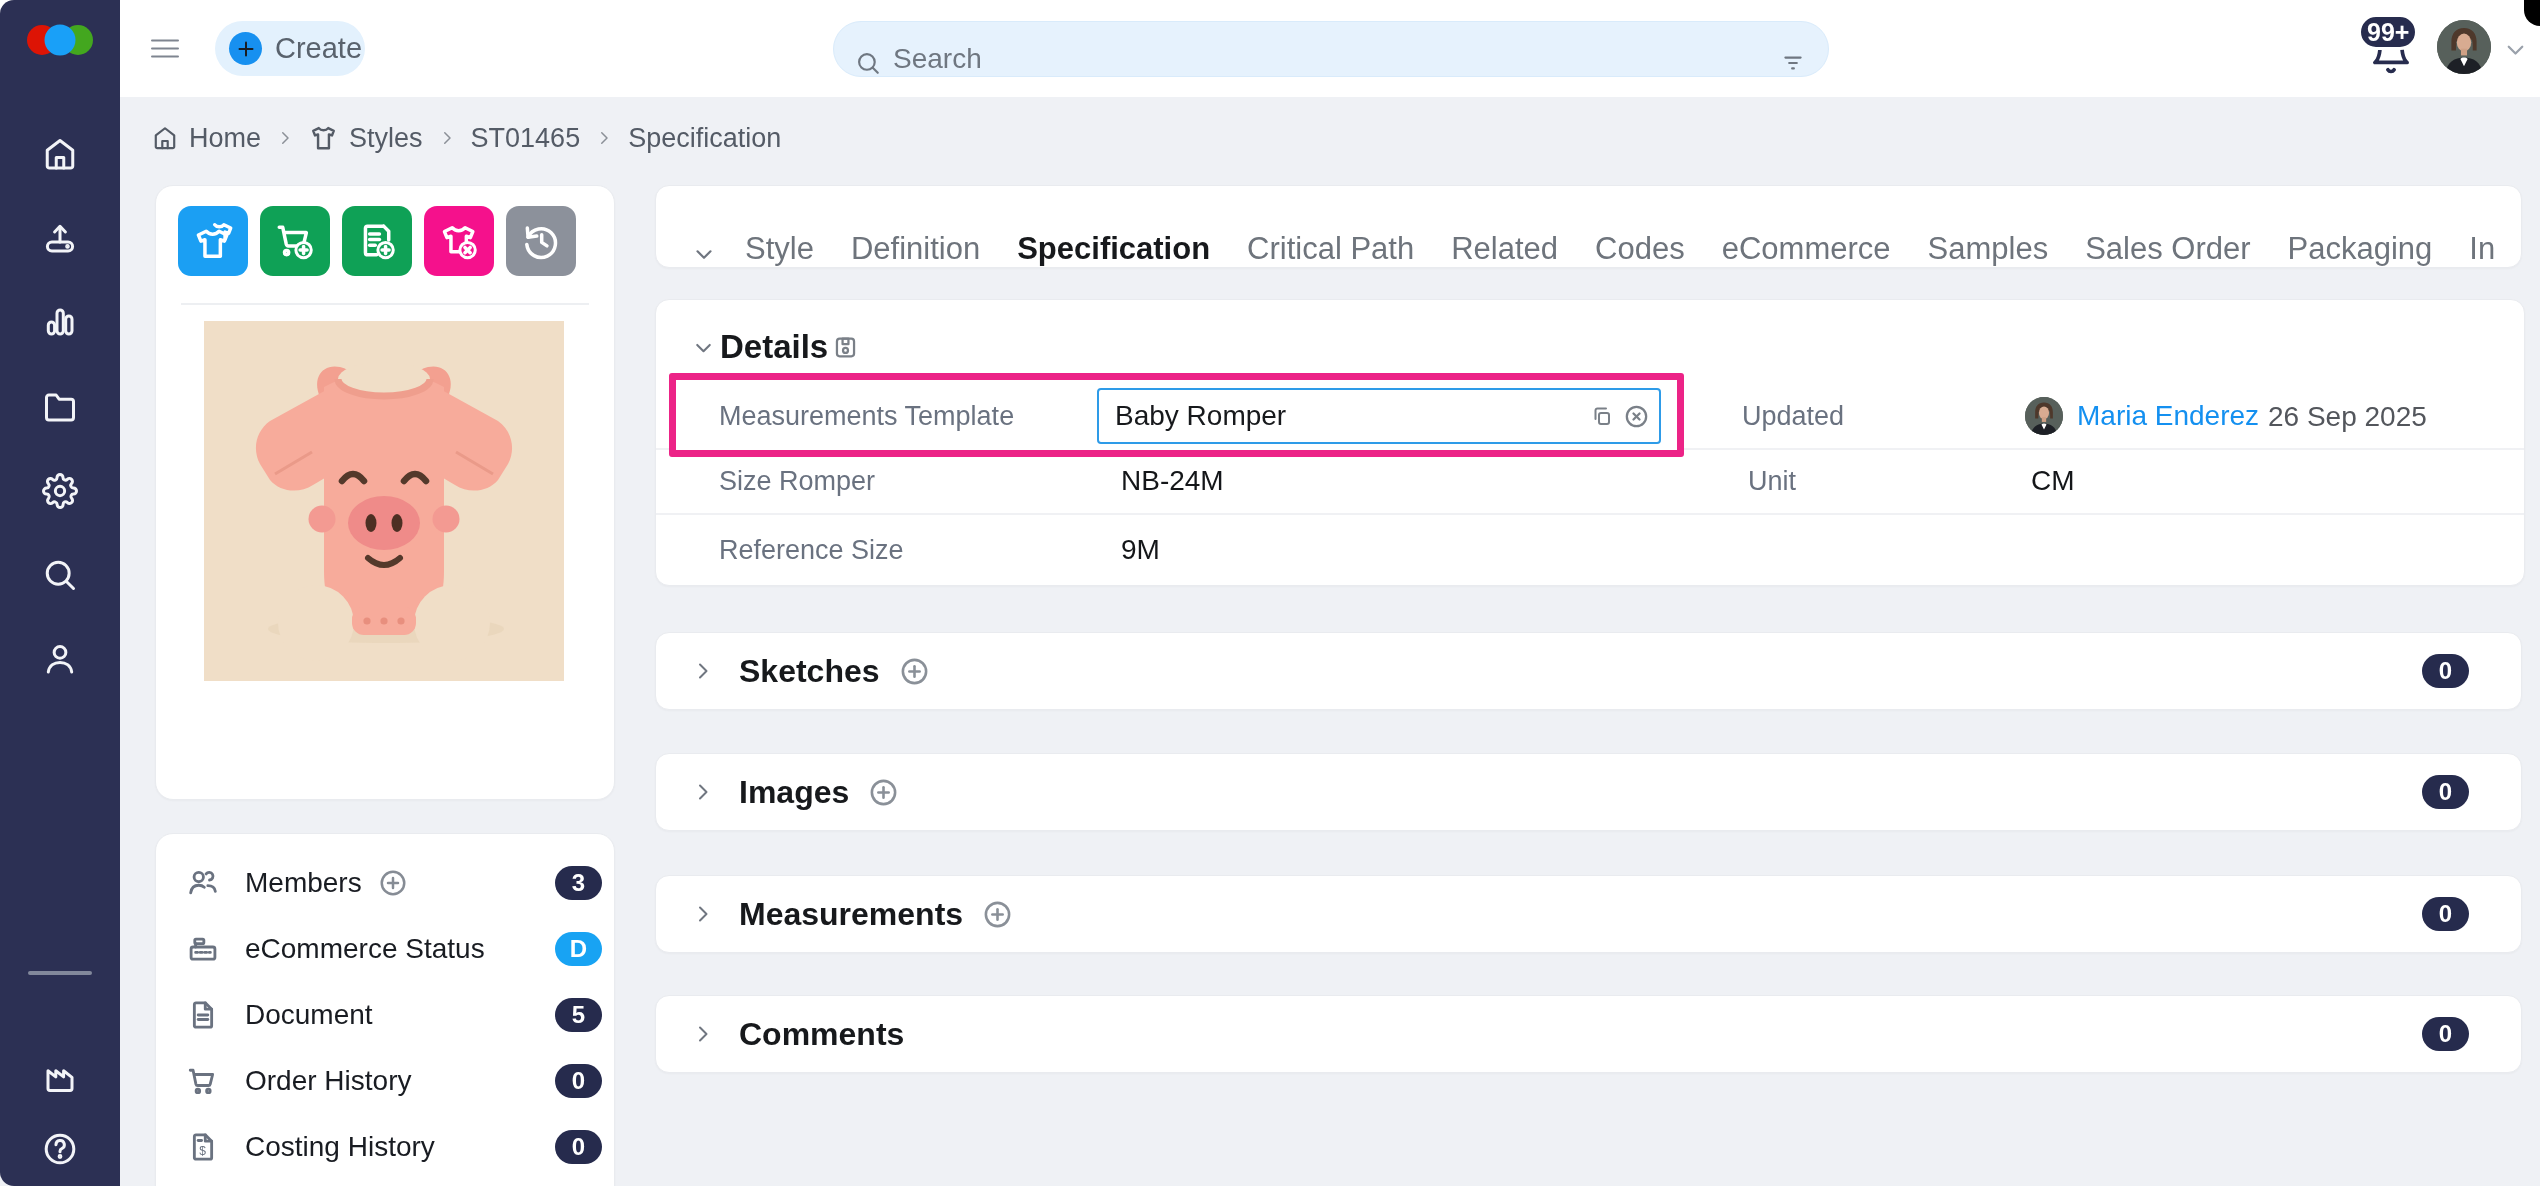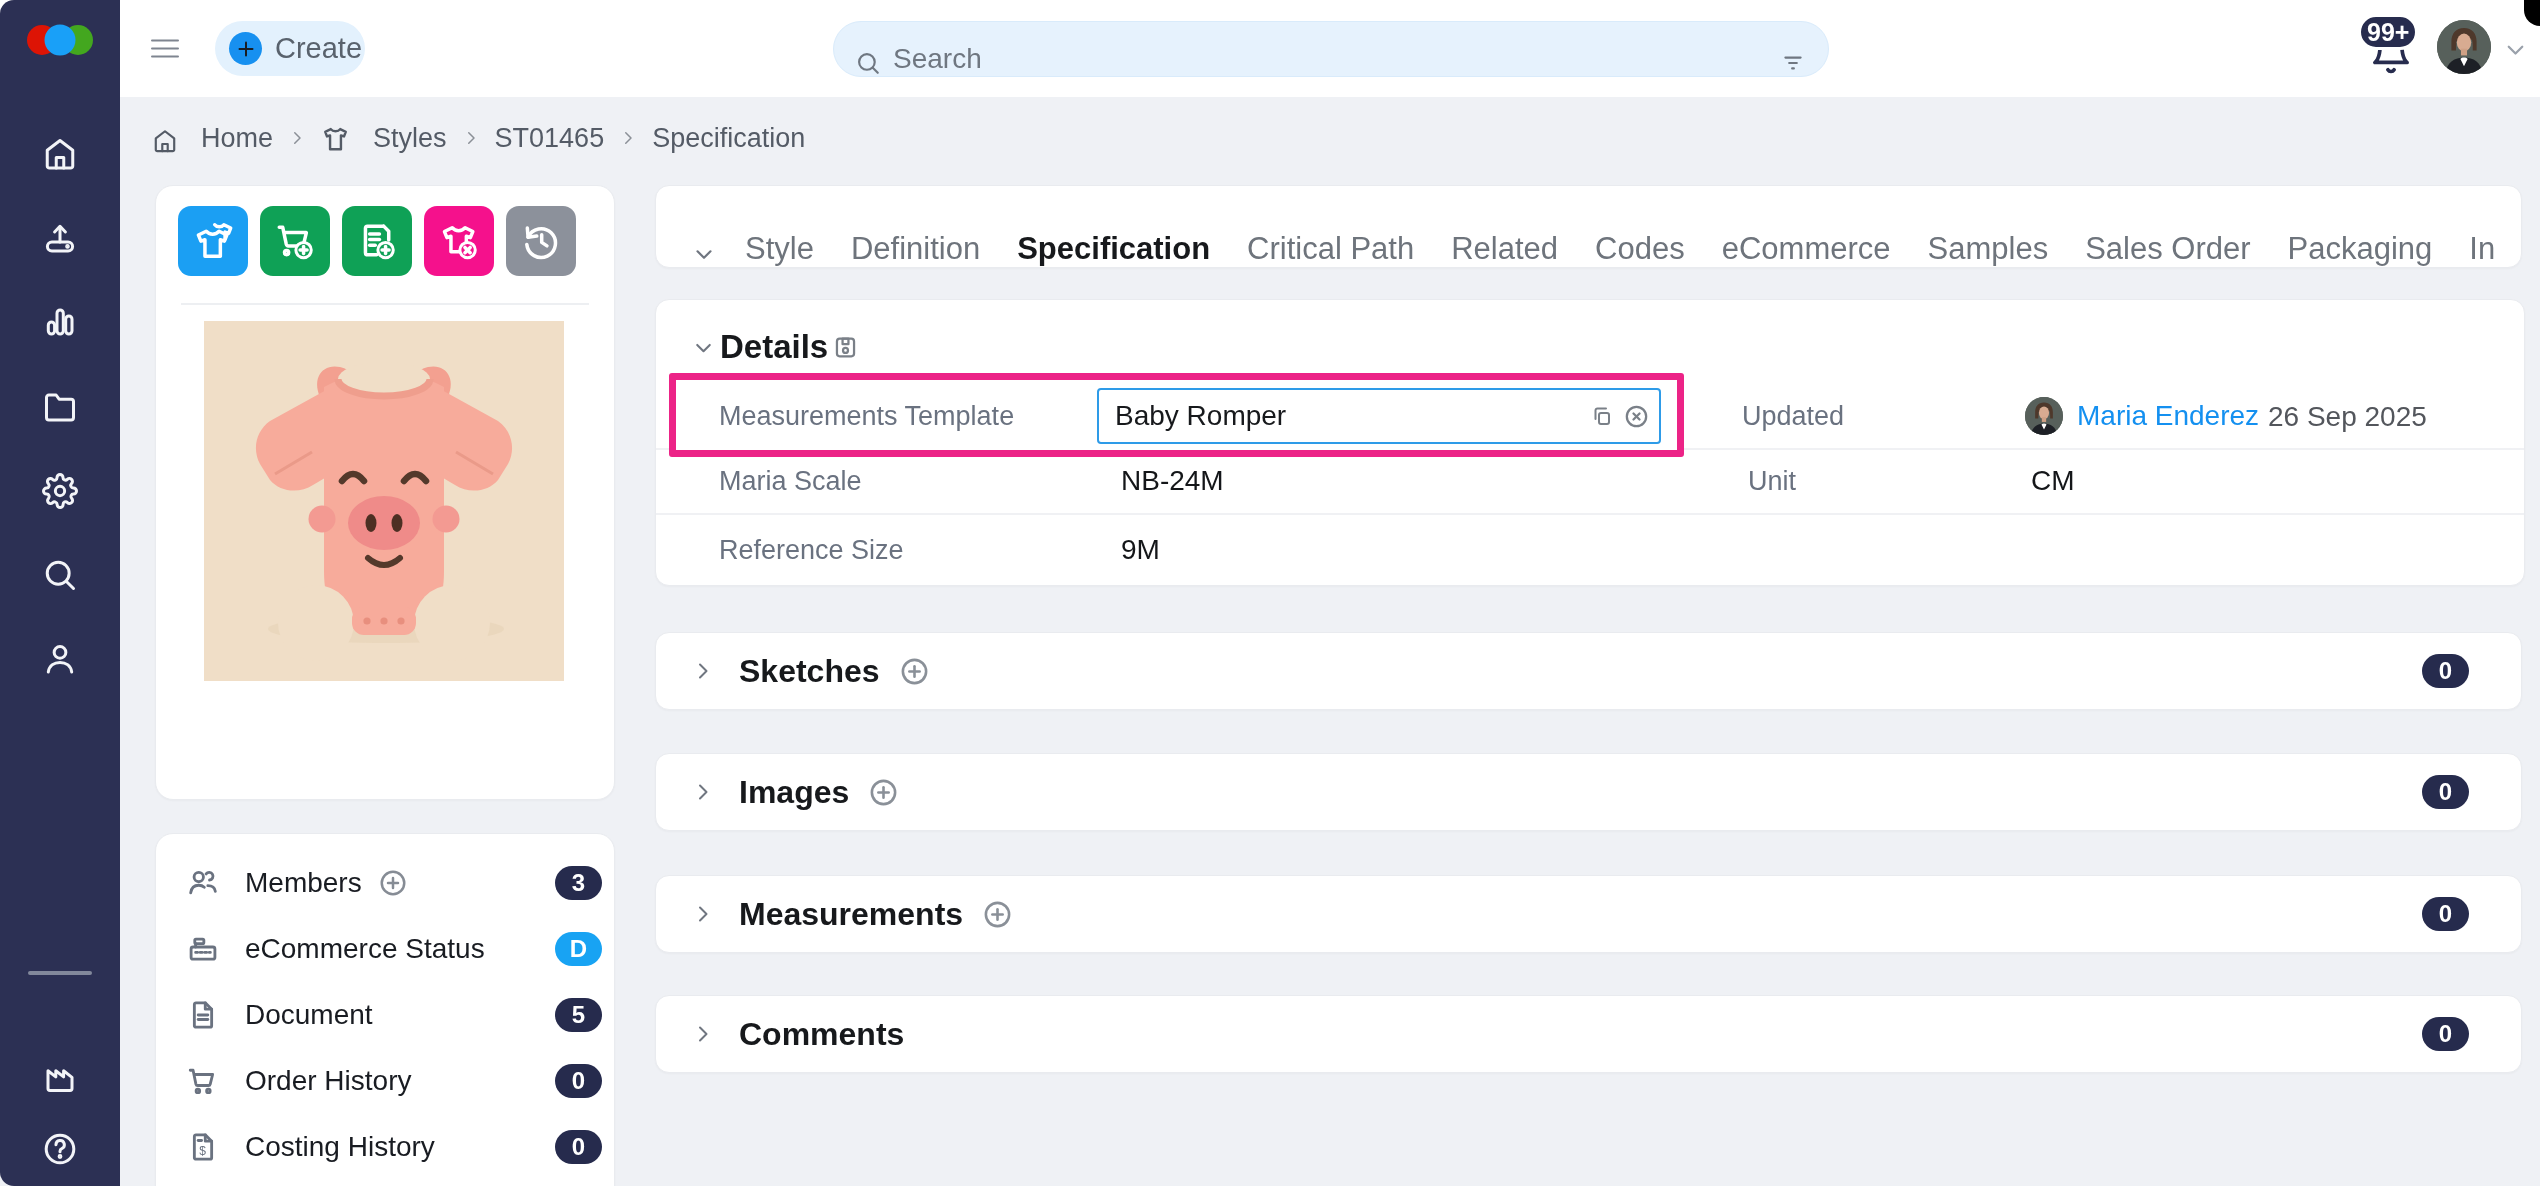--- a/index.html
+++ b/index.html
@@ -37,21 +37,21 @@
   .logo{position:absolute;left:25px;top:16px;}
   .snav{position:absolute;left:0;width:120px;height:60px;display:flex;align-items:center;justify-content:center;
         color:#f3f4f8;cursor:pointer;}
   .sdivider{position:absolute;left:28px;top:971px;width:64px;height:4px;background:#82889b;border-radius:2px;}
 
   
   .card{position:absolute;background:#fff;border:1px solid #e9ebef;box-sizing:border-box;
         box-shadow:0 1px 2px rgba(16,24,40,.03);}
   .breadcrumb{position:absolute;left:152px;top:118px;height:40px;display:flex;align-items:center;gap:15px;
               font-size:27px;color:#545b66;z-index:2;}
-  .crumb{display:flex;align-items:flex-end;gap:23px;cursor:pointer;}
+  .crumb{display:flex;align-items:center;gap:11px;cursor:pointer;}
   .crumb-sep{color:#8b9097;}
 
   
   .style-card{left:155px;top:185px;width:460px;height:615px;border-radius:18px;}
   .action-row{position:absolute;left:22px;top:20px;display:flex;gap:12px;}
   .action-sq{width:70px;height:70px;border-radius:13px;display:flex;align-items:center;justify-content:center;
              color:#fff;cursor:pointer;}
   .aq-blue{background:#1b9ff3;}.aq-green{background:#0fa156;}.aq-pink{background:#f5118c;}.aq-gray{background:#8c919b;}
   .style-div{position:absolute;left:25px;top:117px;width:408px;height:2px;background:#edeff2;}
   .product{position:absolute;left:48px;top:135px;width:360px;height:360px;}
@@ -483,21 +483,21 @@
         <path d="M24 7c-7.2 0-11.2 5-11.2 12.2V27h4l.4-8.4c2.6 2.2 10.6 3 13.8-1.6.9 3 .8 6.6.8 10h3.4v-7.8C35.2 12 31.2 7 24 7z" fill="#4e382b"></path>
         <ellipse cx="24" cy="20" rx="6.4" ry="8" fill="#d8ab91"></ellipse>
         <rect x="21.3" y="25.5" width="5.4" height="6" fill="#cfa085"></rect>
         <path d="M7.5 48c1-10.4 8.4-14.6 16.5-14.6S39.5 37.6 40.5 48z" fill="#1d2026"></path>
         <path d="M20.8 34.6l3.2 6.6 3.2-6.6c-1.4-1.6-5-1.6-6.4 0z" fill="#fff"></path>
       </svg>
     </span>
     <span class="upd-name">Maria Enderez</span>
     <span class="upd-date">26 Sep 2025</span>
 
-    <span class="d-label" style="left:63px;top:166px">Maria Scale</span>
+    <span class="d-label" style="left:63px;top:166px">Size Romper</span>
     <span class="d-value" style="left:465px;top:165px">NB-24M</span>
     <span class="d-label" style="left:1092px;top:166px">Unit</span>
     <span class="d-value" style="left:1375px;top:165px">CM</span>
 
     <span class="d-label" style="left:63px;top:235px">Reference Size</span>
     <span class="d-value" style="left:465px;top:234px">9M</span>
   </section>
 
   <section class="card section-card" style="top:632px">
     <svg class="ic s-chevron" width="24" height="24" viewBox="0 0 24 24" stroke-width="2">

